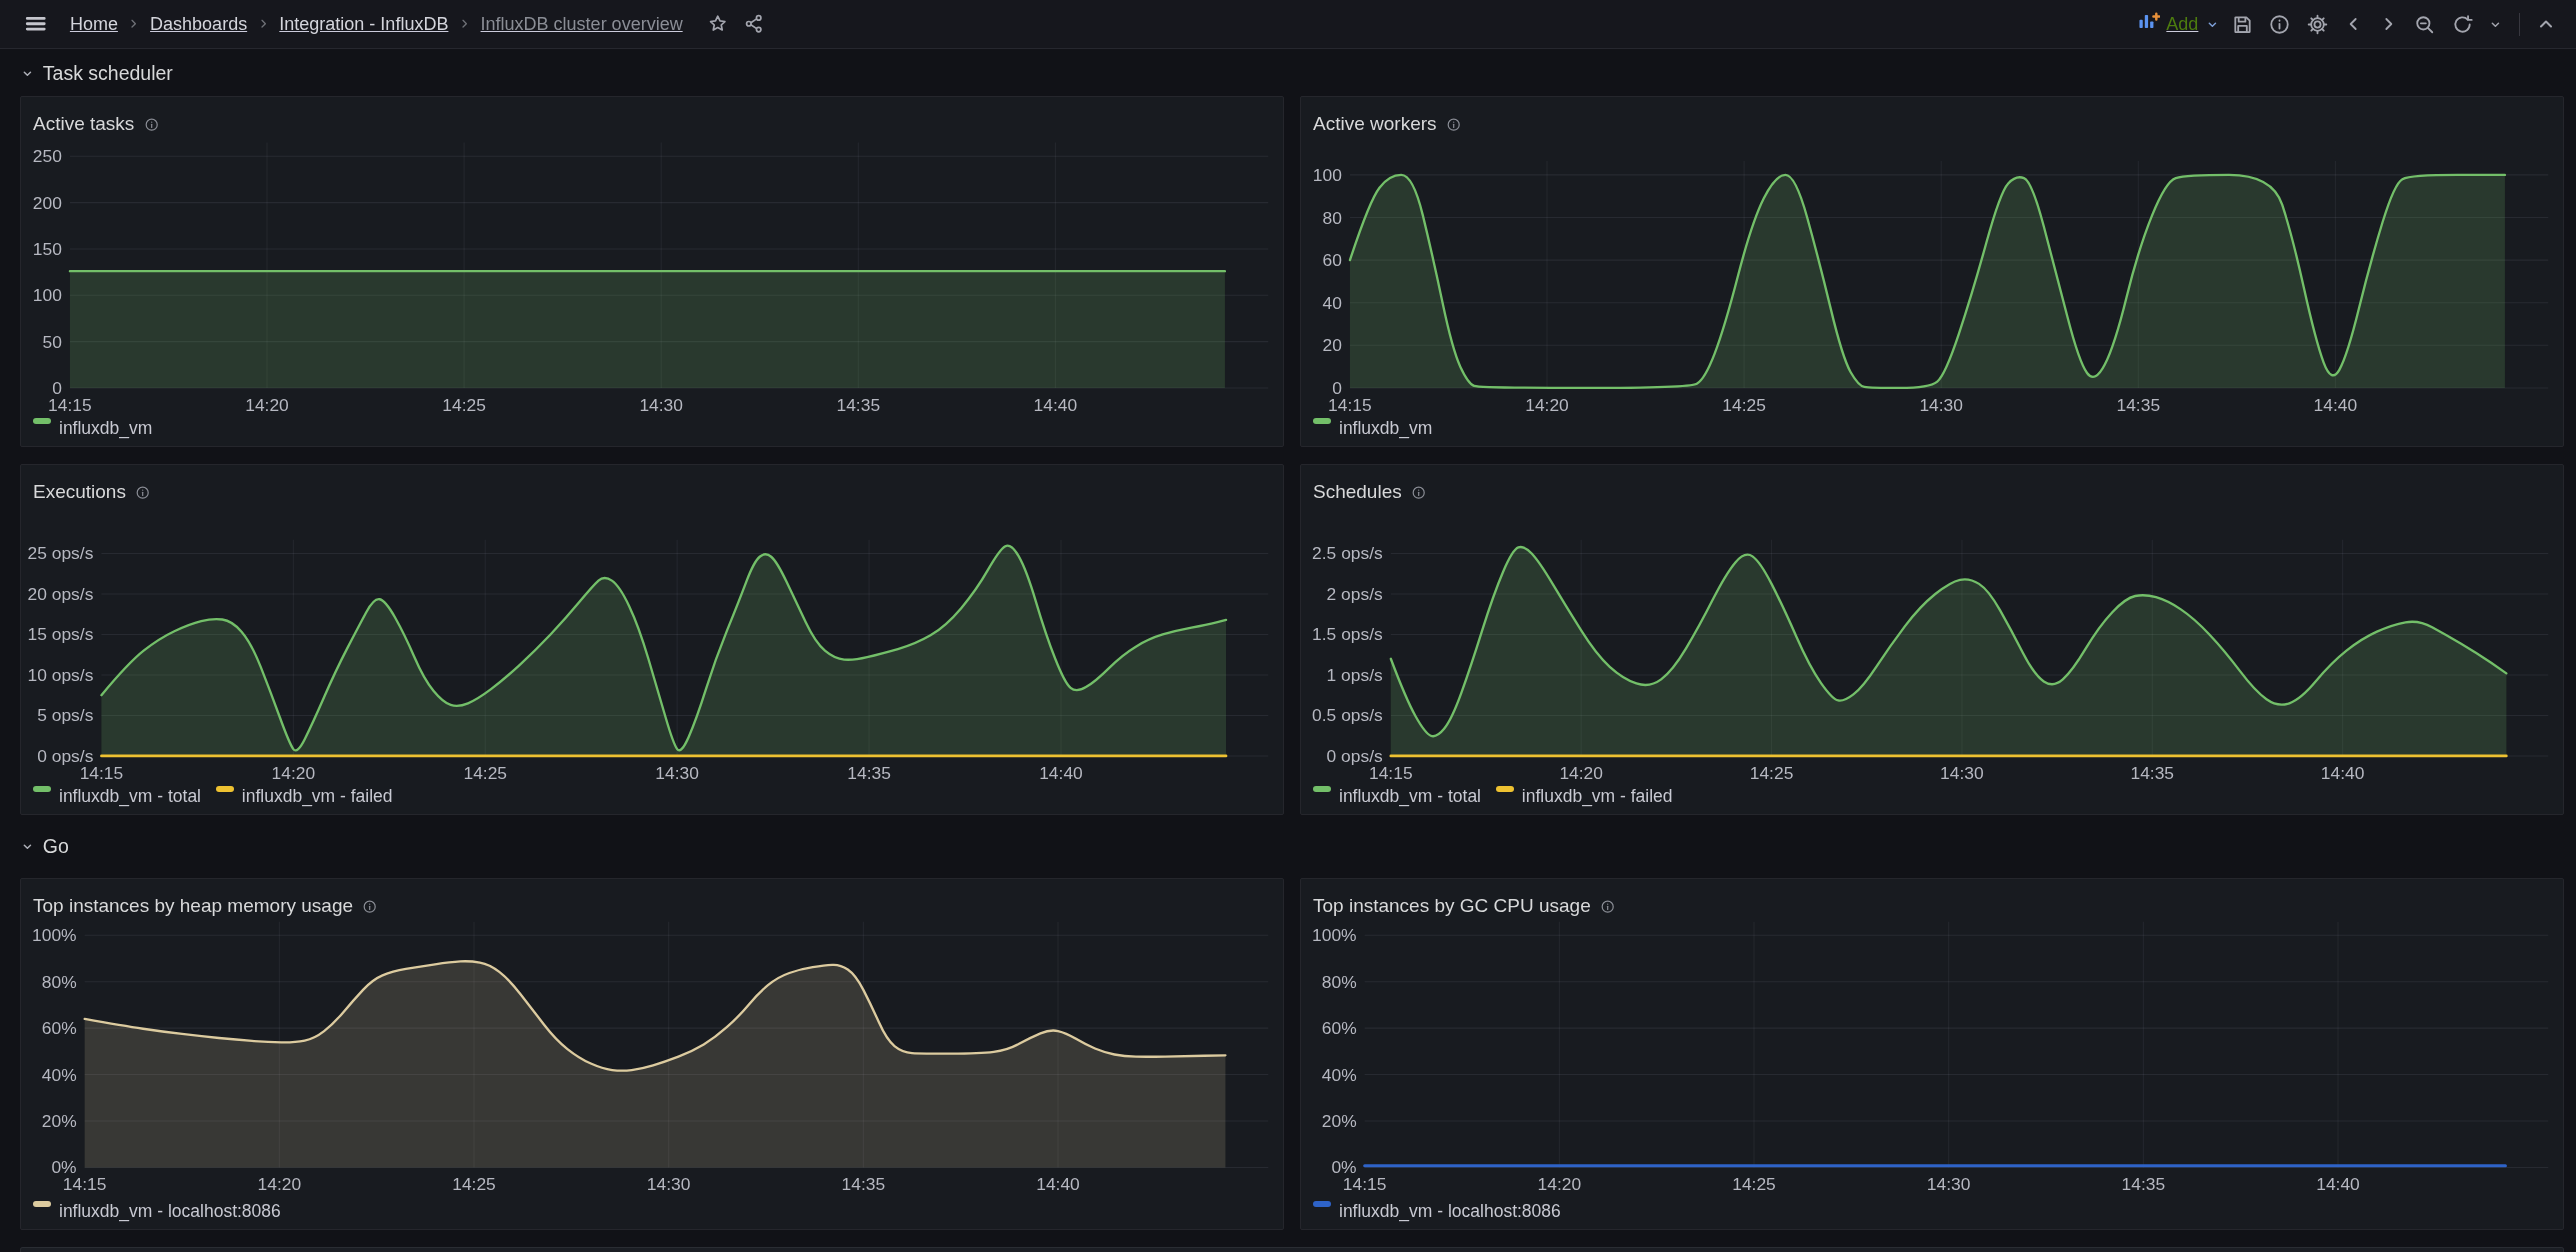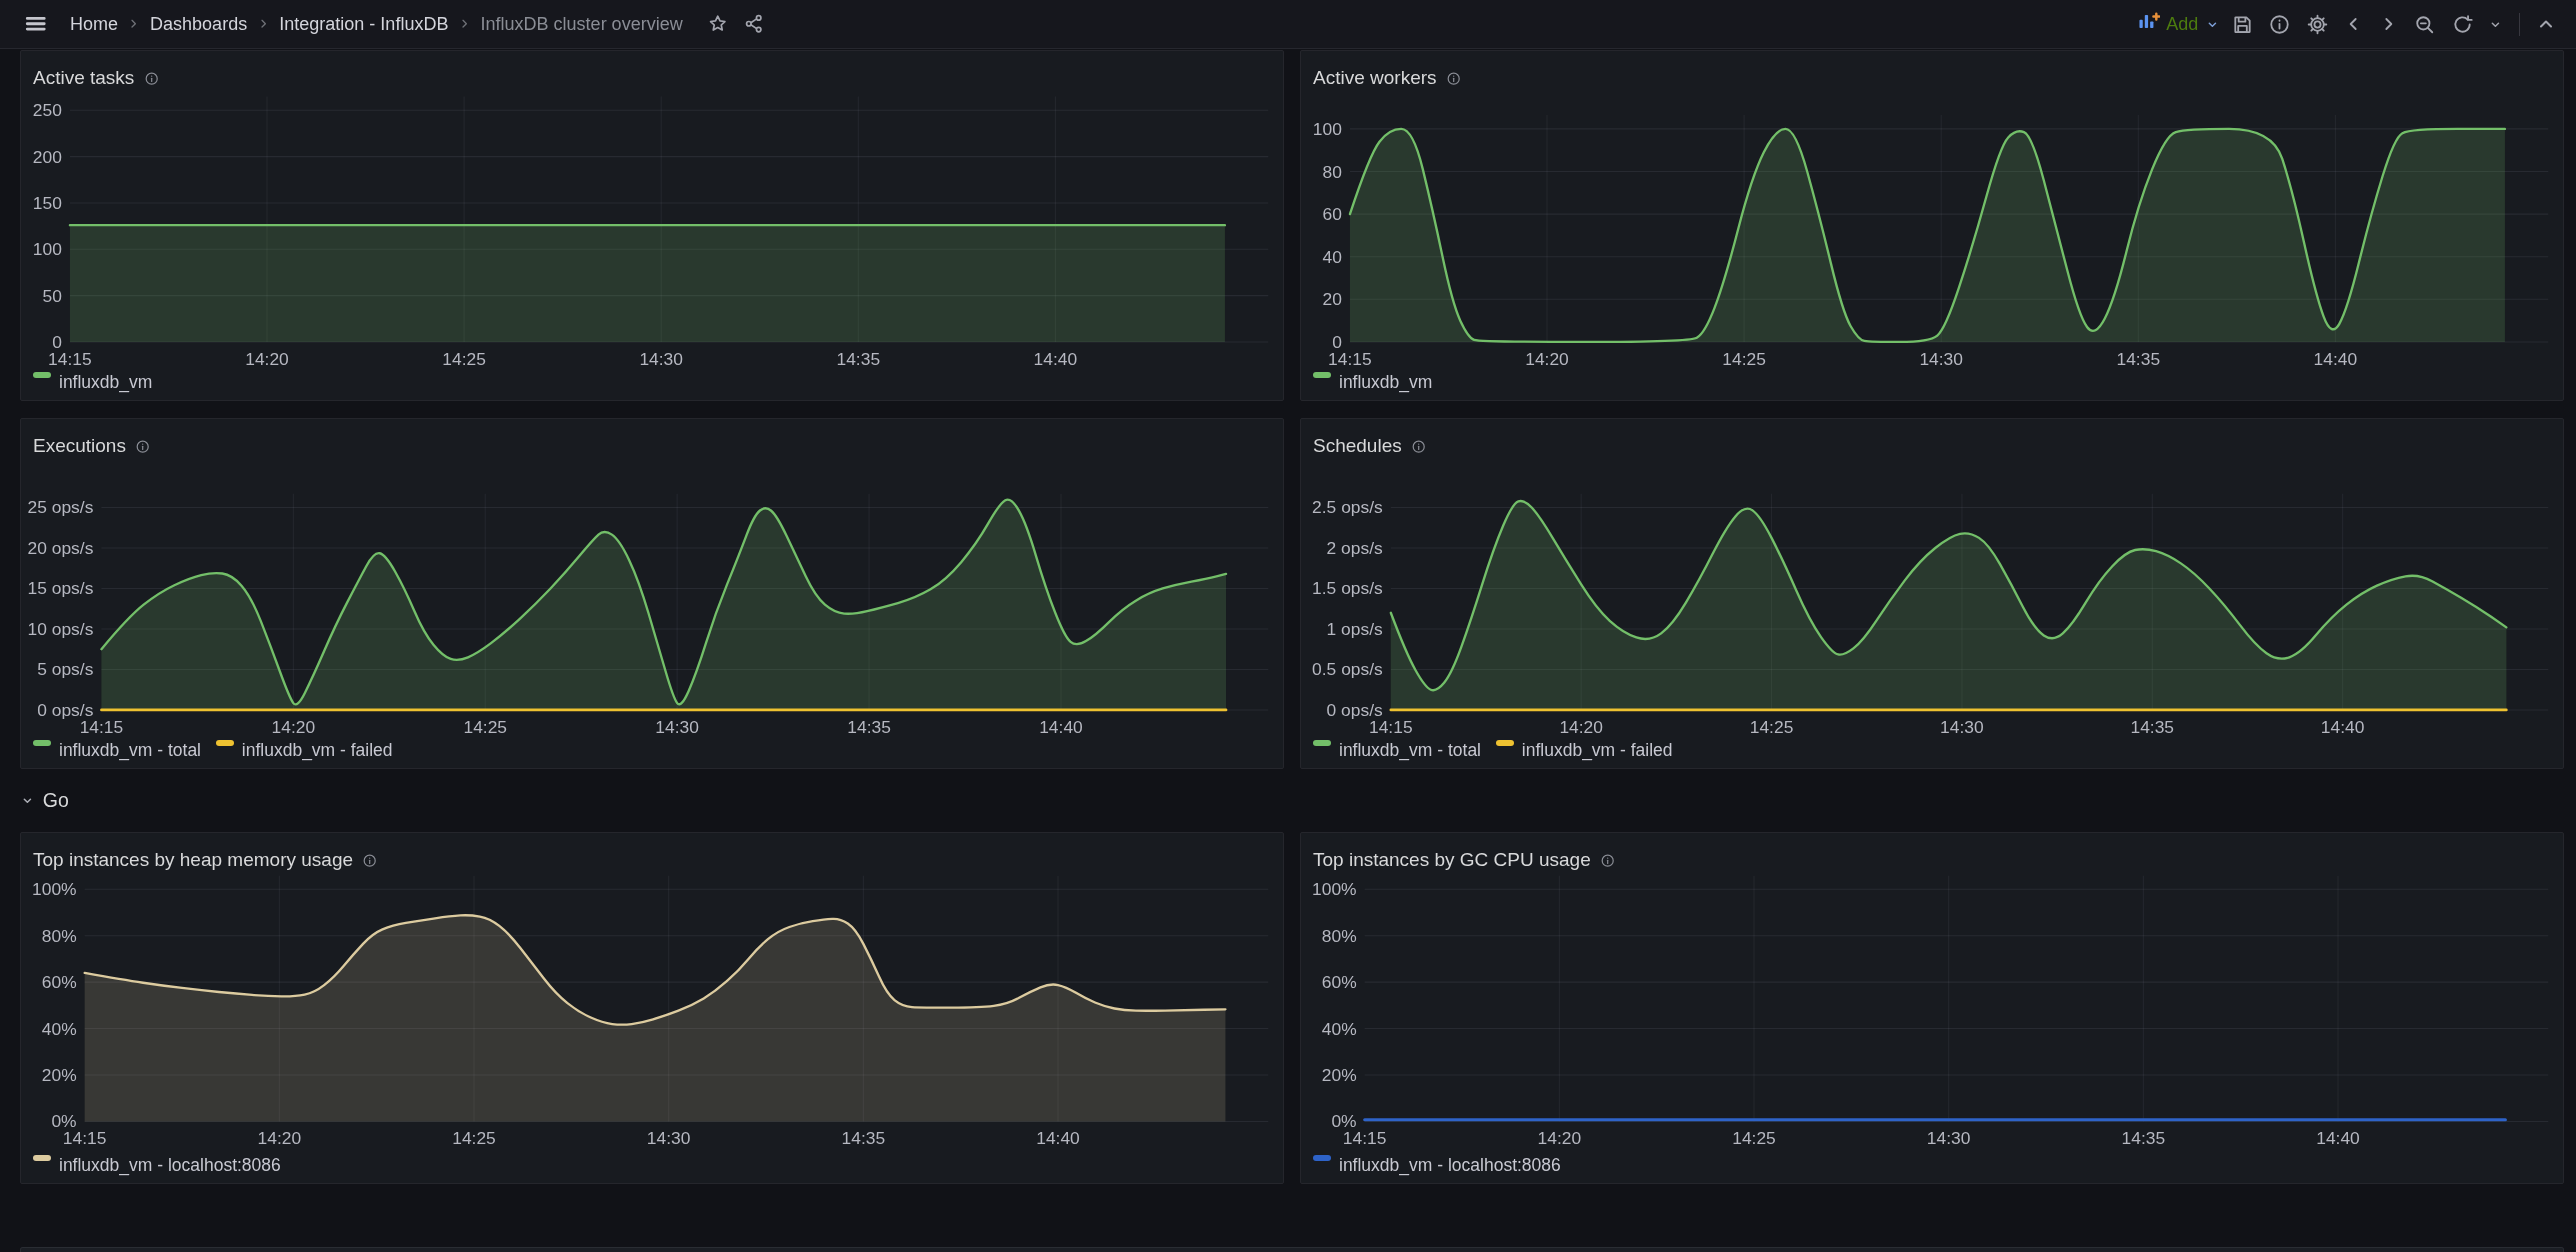--- a/index.html
+++ b/index.html
@@ -3,21 +3,21 @@
 <meta charset="utf-8">
 <style>
   * { margin:0; padding:0; box-sizing:border-box; }
   html,body { width:2576px; height:1252px; overflow:hidden; }
   body { background:#111217; font-family:"Liberation Sans", sans-serif; color:#ccccdc; }
 
   
   .navbar { position:absolute; top:0; left:0; width:2576px; height:49px;
             background:#16171d; border-bottom:0.7px solid #26272e;
             display:flex; align-items:center; justify-content:space-between;
-            padding:0 16px 0 19px; }
+            padding:0 16px 0 19px;text-decoration:underline; }
   .nav-left, .nav-right { display:flex; align-items:center; }
   .nav-left { gap:5.4px; }
   .icon-btn { display:flex; align-items:center; justify-content:center;
               background:none; border:none; color:#a3a5ae; cursor:pointer;
               padding:4px; border-radius:2.7px; }
   .icon-btn svg { display:block; }
   .burger { margin-right:12px; color:#c5c6cd; }
   .crumbs { display:flex; align-items:center; gap:9.4px; font-size:18px; }
   .crumb { color:#d4d5dc; cursor:pointer; white-space:nowrap; }
   .crumb.current { color:#8a8d95; }
@@ -180,20 +180,28 @@
     <button class="icon-btn">
       <svg width="20" height="20" viewBox="0 0 24 24" fill="none" stroke="currentColor" stroke-width="2.4" stroke-linecap="round" stroke-linejoin="round">
           <path d="M6 15l6-6 6 6"></path>
         </svg>
     </button>
   </div>
 </div>
 
 <div class="dash">
 
+  <div class="section-hdr first">
+    <span class="section-caret">
+      <svg width="14.8" height="14.8" viewBox="0 0 24 24" fill="none" stroke="currentColor" stroke-width="2.4" stroke-linecap="round" stroke-linejoin="round">
+          <path d="M7 10l5 5 5-5"></path>
+        </svg>
+    </span>
+    <span class="section-title">Task scheduler</span>
+  </div>
 
   <div class="row">
     <div class="panel">
       <div class="panel-title">
         <span class="t">Active tasks</span>
         <span class="info">
           <svg width="15.4" height="15.4" viewBox="0 0 24 24" fill="none" stroke="currentColor" stroke-width="1.9" stroke-linecap="round">
               <circle cx="12" cy="12" r="8.6"></circle>
               <path d="M12 11.3v5"></path>
               <path d="M12 7.8v.4"></path>

